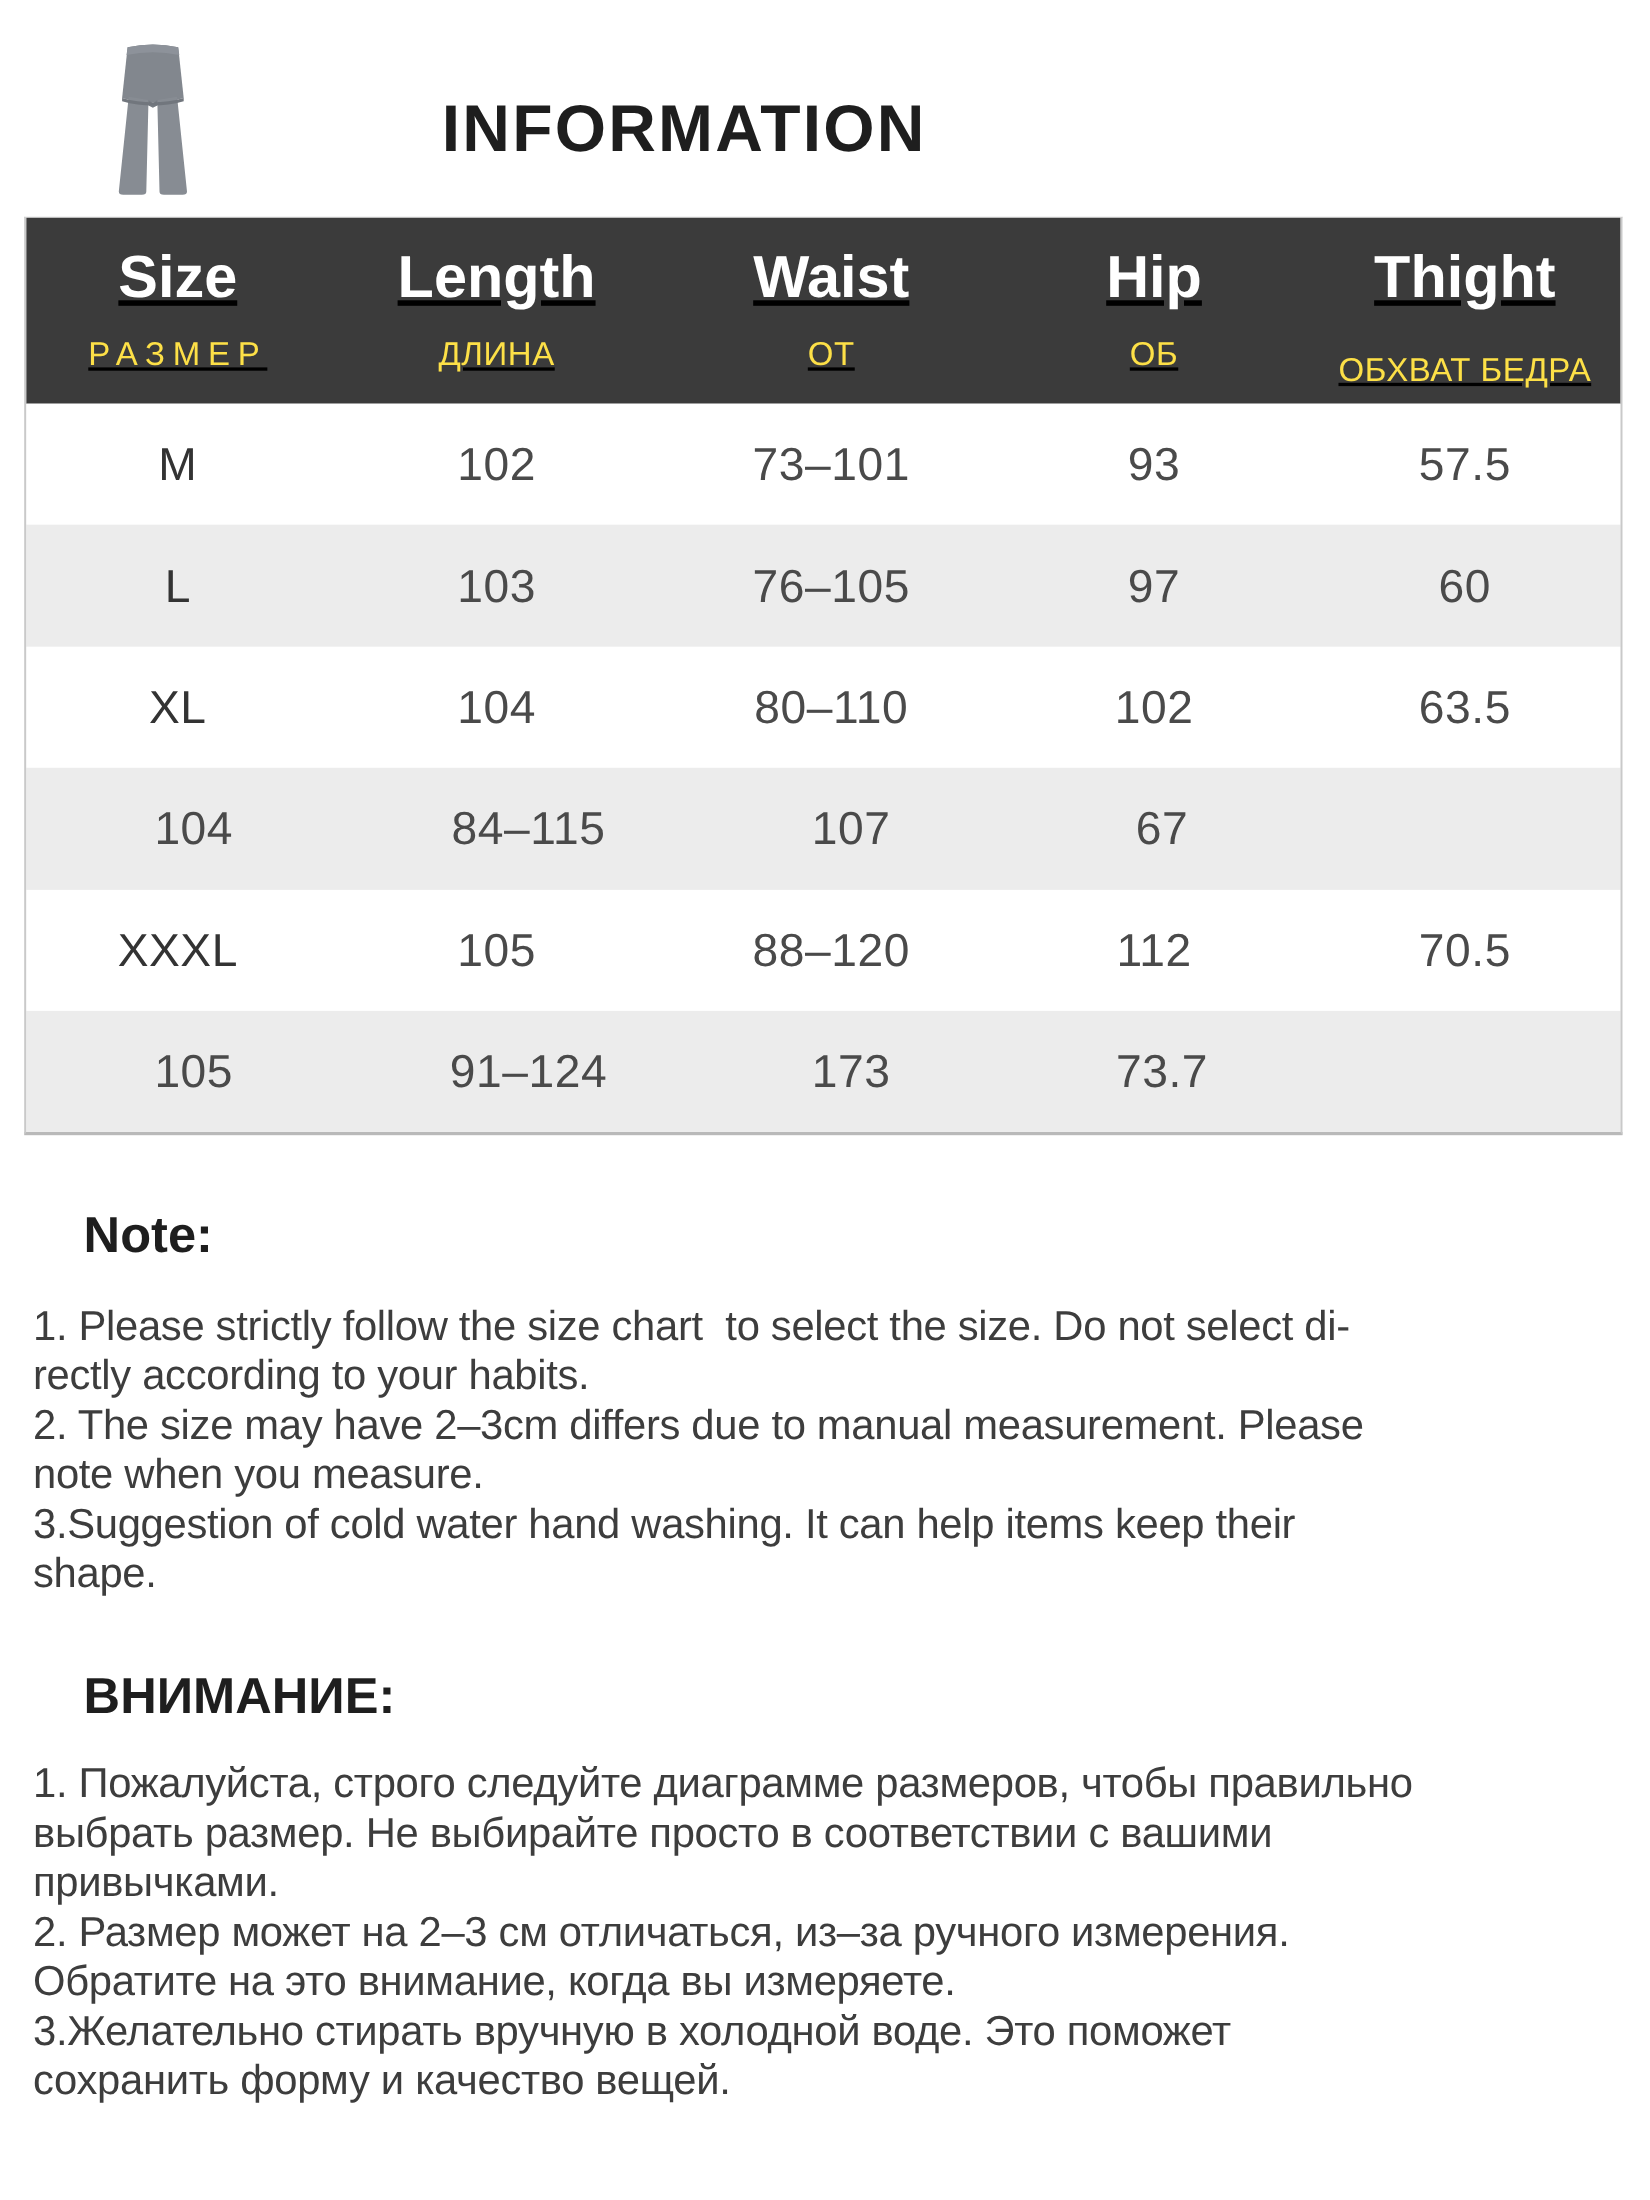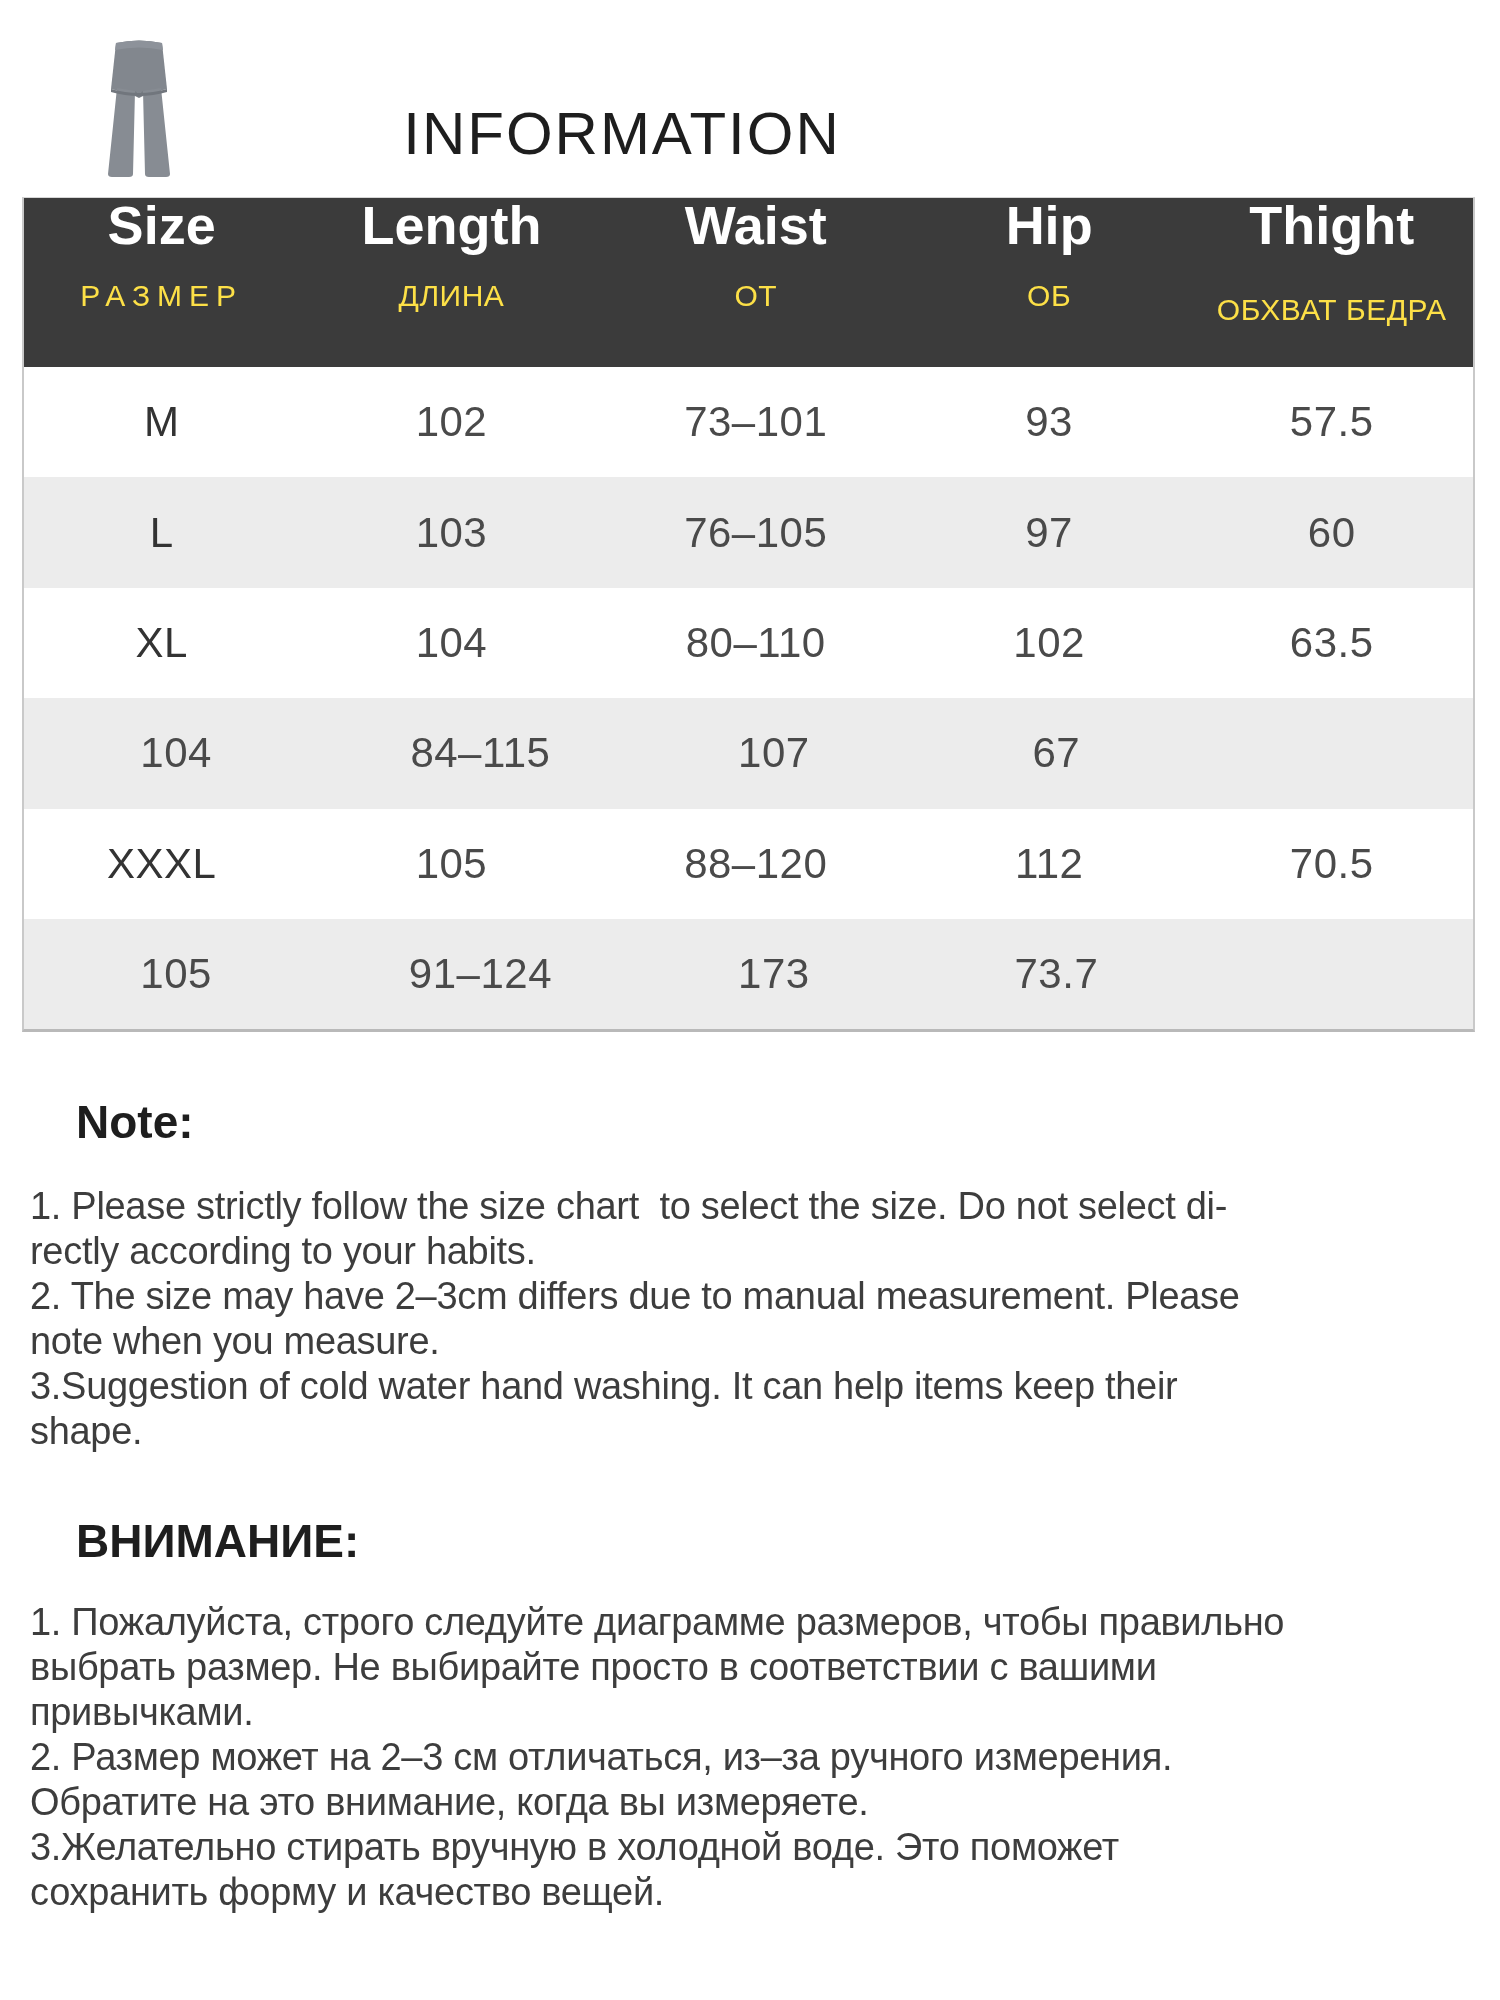--- a/index.html
+++ b/index.html
@@ -4,33 +4,33 @@
 <style>
   html,body{margin:0;padding:0;}
   body{
     width:1500px;height:2000px;position:relative;background:#ffffff;
     font-family:"Liberation Sans","DejaVu Sans",sans-serif;
     -webkit-font-smoothing:antialiased;overflow:hidden;
   }
   
   .product-img{position:absolute;left:102px;top:34px;width:74px;height:150px;}
   .page-title{
-    position:absolute;left:0;top:104px;width:1204px;padding-left:40px;box-sizing:border-box;
-    text-align:center;font-size:60px;font-weight:400;letter-spacing:2px;color:#1e1e1e;
+    position:absolute;left:0;top:87px;width:1204px;padding-left:40px;box-sizing:border-box;
+    text-align:center;font-size:60px;font-weight:700;letter-spacing:2px;color:#1e1e1e;
     line-height:1;
   }
   
   .size-table{
     position:absolute;left:22px;top:197px;width:1453px;box-sizing:border-box;
     border-left:2px solid #c9c9c9;border-right:2px solid #c9c9c9;
     border-top:1px solid #d6d6d6;border-bottom:3px solid #b9b9b9;
   }
   .thead{height:169px;background:#3b3b3b;display:flex;}
   .th{display:flex;flex-direction:column;align-items:center;justify-content:flex-start;
-      gap:29px;}
+      padding-top:27px;gap:29px;text-decoration:underline;}
   .th .en{color:#ffffff;font-size:54px;font-weight:700;line-height:1;}
   .th .ru{color:#fde047;font-size:30px;font-weight:400;line-height:1;letter-spacing:0.5px;}
   .th .ru.spaced{letter-spacing:7px;}
   .c0{width:19%;} .c1{width:21%;} .c2{width:21%;} .c3{width:19.5%;} .c4{width:19.5%;gap:43px;}
   .tr{height:110.4px;display:flex;background:#ffffff;}
   .tr.alt{background:#ececec;}
   .td{display:flex;align-items:center;justify-content:center;
       font-size:42px;color:#4a4a4a;letter-spacing:0.5px;}
   .td.size-cell{color:#333333;}
   

